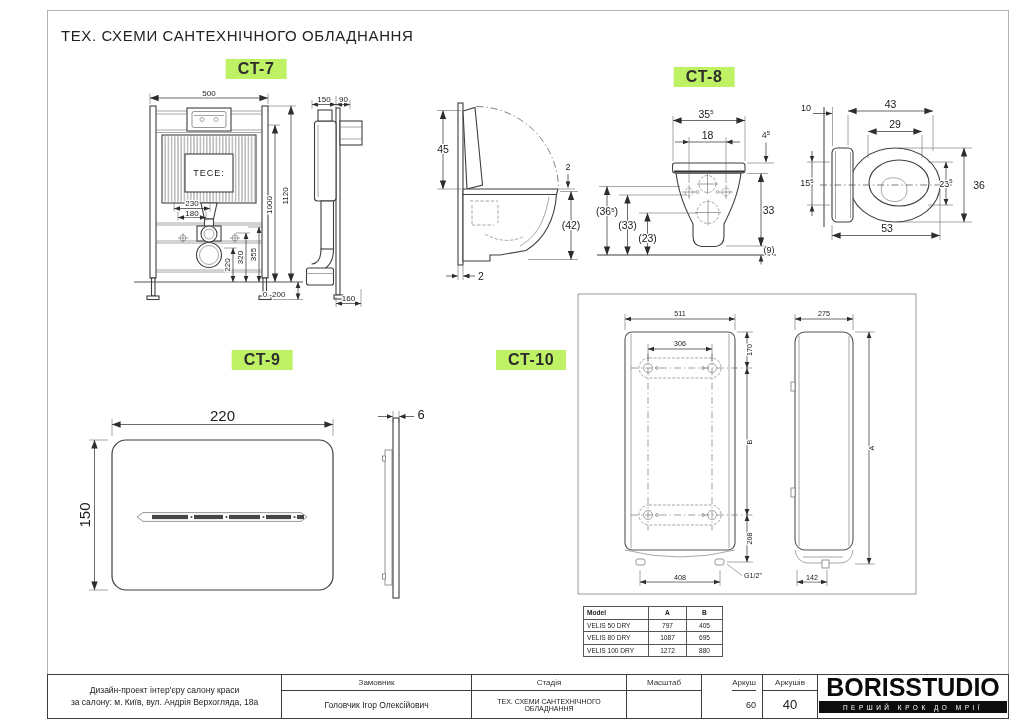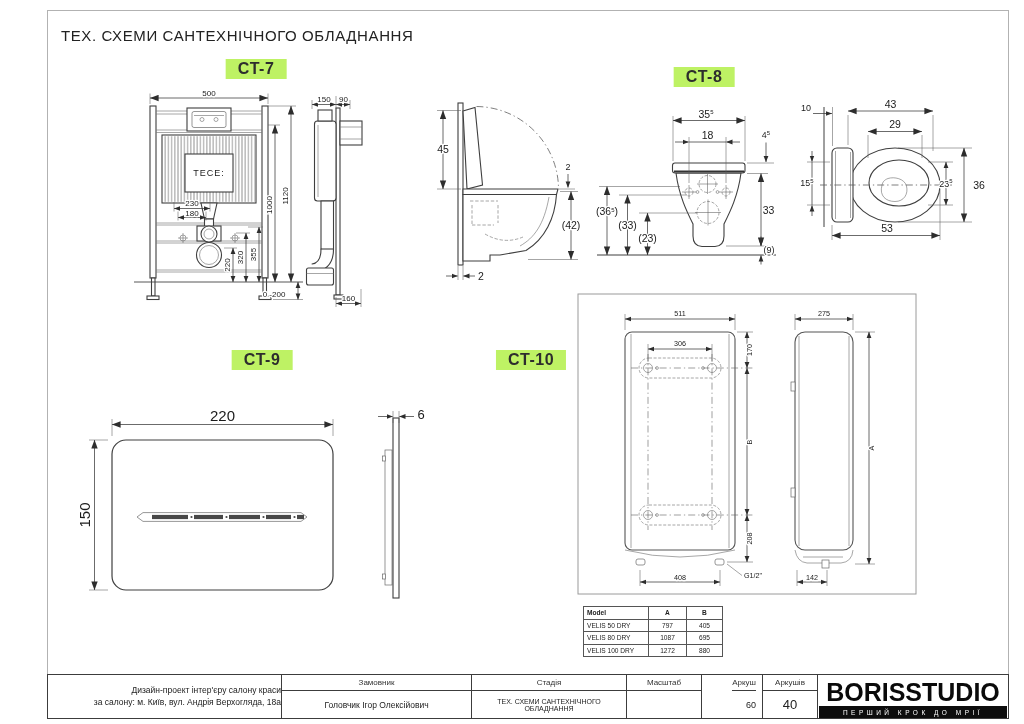--- a/index.html
+++ b/index.html
@@ -28,26 +28,26 @@
   .spec{position:absolute;left:583px;top:606px;border-collapse:collapse;font-size:6.6px;color:#222;}
   .spec td,.spec th{border:0.8px solid #555;height:11.5px;padding:0 3px;font-weight:normal;}
   .spec th{font-weight:bold;}
   .spec .cA{width:31px;text-align:center;} .spec .cB{width:29px;text-align:center;}
   .spec .cM{width:58px;text-align:left;}
   .spec{border:1.4px solid #333;}
   
   .tb{position:absolute;left:47px;top:674px;width:962px;height:45px;display:flex;
       border:1px solid #3c3c3c;box-sizing:border-box;background:#fff;}
   .tb .cell{box-sizing:border-box;border-left:1px solid #3c3c3c;display:flex;flex-direction:column;}
-  .tb .cell:first-child{border-left:none;align-items:flex-end;}
+  .tb .cell:first-child{border-left:none;}
   .tb .hd{height:15px;border-bottom:1px solid #3c3c3c;display:flex;align-items:center;justify-content:center;
           font-size:8px;color:#333;}
   .tb .vl{flex:1;display:flex;align-items:center;justify-content:center;font-size:8.5px;color:#222;text-align:center;}
   .proj{justify-content:center;align-items:center;font-size:8.5px;line-height:1.35;text-align:center;color:#222;}
-  .logo-cell{align-items:center;justify-content:flex-end;}
+  .logo-cell{align-items:center;justify-content:flex-start;}
   .logo-word{font-size:25px;font-weight:800;letter-spacing:0px;color:#0a0a0a;line-height:1;}
   .logo-bar{margin-top:1px;background:#0d0d0d;color:#fff;font-size:6.5px;letter-spacing:3.5px;
             padding:3px 0 2px 0;width:188px;text-align:center;}
 </style>
 </head>
 <body>
 
 <div class="frame"></div>
 <div class="sheet-title">ТЕХ. СХЕМИ САНТЕХНІЧНОГО ОБЛАДНАННЯ</div>
 

